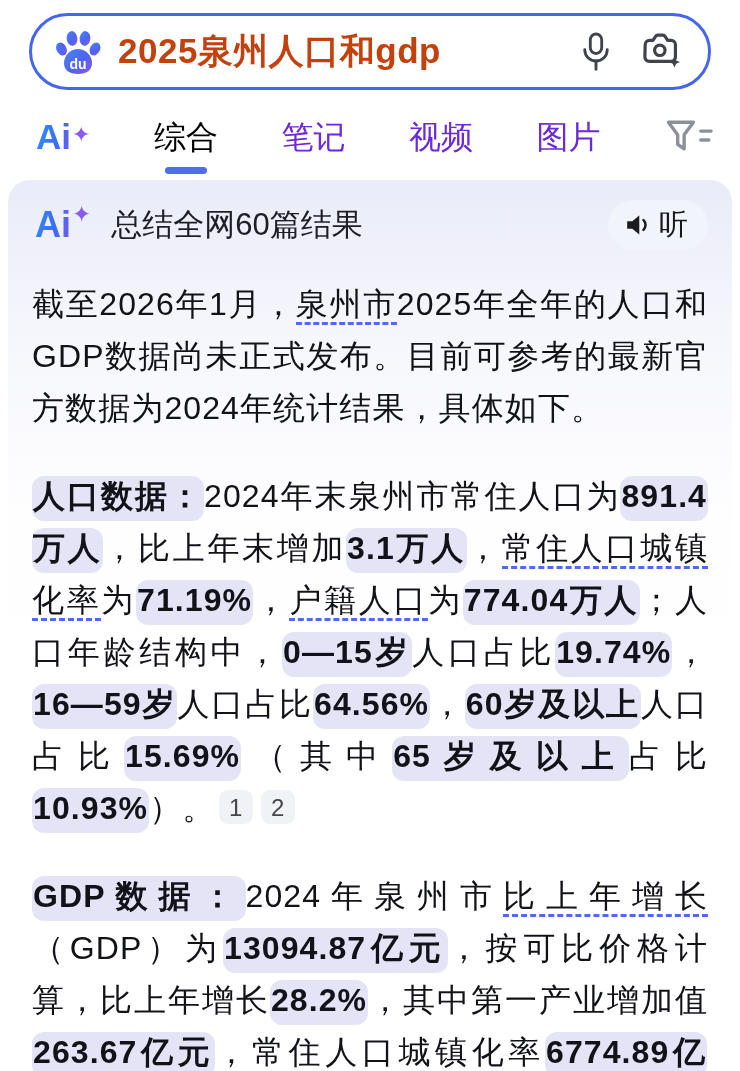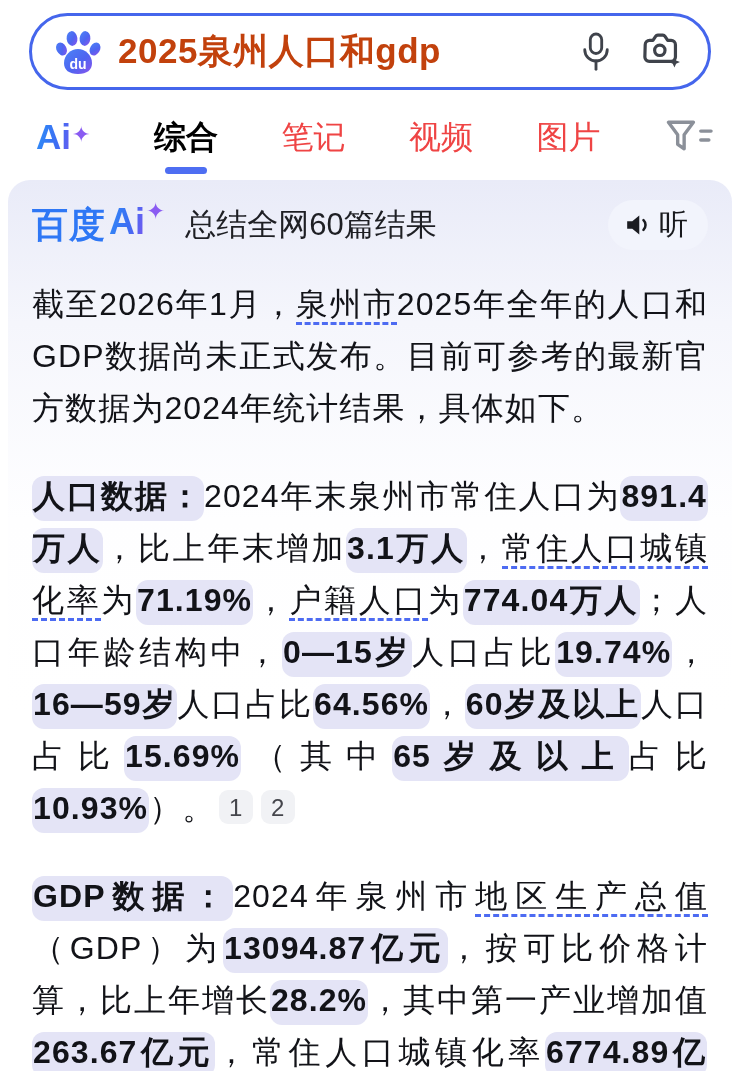--- a/index.html
+++ b/index.html
@@ -20,22 +20,22 @@
     color:#c2410c; letter-spacing:0.5px; white-space:nowrap; overflow:hidden;
   }
   .search-icons { display:flex; align-items:center; gap:26px; flex:0 0 auto; }
   .sicon { display:block; }
 
   
   .tab-row {
     display:flex; align-items:center; justify-content:space-between;
     padding:22px 26px 0 36px; height:72px;
   }
-  .tab { font-size:32px; color:#ef4444; position:relative; cursor:pointer; line-height:40px; }
-  .tab.active { color:#000; font-weight:700; }
+  .tab { font-size:32px; color:#6d28d9; position:relative; cursor:pointer; line-height:40px; }
+  .tab.active { color:#000; font-weight:400; }
   .tab.active::after {
     content:""; position:absolute; left:50%; transform:translateX(-50%);
     bottom:-17px; width:42px; height:7px; border-radius:4px; background:#4E6EF2;
   }
   .ai-tab { display:flex; align-items:flex-start; font-weight:700; font-size:35px; line-height:38px; }
   .ai-tab .ai-word {
     background:linear-gradient(100deg,#2F8BF7 10%,#3D6DF3 60%,#6A5BF0 100%);
     -webkit-background-clip:text; background-clip:text; color:transparent;
     font-style:normal;
   }
@@ -132,33 +132,32 @@
         <path d="M3 3 h17 l-6.3 8.4 v9.6 l-4.4-3 v-6.6 Z"></path>
         <line x1="25" y1="9" x2="32" y2="9"></line>
         <line x1="25" y1="15" x2="30.5" y2="15"></line>
       </svg>
     </div>
   </div>
 
   <div class="ai-card">
     <div class="card-head">
       <div class="brand">
-        <span class="brand-baidu">百度</span>
           <span class="brand-ai">Ai</span>
           <span class="brand-spark">✦</span>
       </div>
       <div class="summary-label">总结全网60篇结果</div>
       <button class="listen-btn">
         <svg width="28" height="26" viewBox="0 0 22 20">
           <path d="M2.5 7 h4 L12 2.5 v15 L6.5 13 h-4 Z" fill="#1B1C21"></path>
           <path d="M15.3 6.2 a5.3 5.3 0 0 1 0 7.6" fill="none" stroke="#1B1C21" stroke-width="2" stroke-linecap="round"></path>
         </svg>
         <span class="listen-label">听</span>
       </button>
     </div>
     <div class="summary-body" id="summary-body">
         <div class="para"><span>截至2026年1月，</span><span class="u">泉州市</span><span>2025年全年的人口和GDP数据尚未正式发布。目前可参考的最新官方数据为2024年统计结果，具体如下。</span></div>
         <div class="para"><span class="b hl">人口数据：</span><span>2024年末泉州市常住人口为</span><span class="b hl">891.4万人</span><span>，比上年末增加</span><span class="b hl">3.1万人</span><span>，</span><span class="u">常住人口城镇化率</span><span>为</span><span class="b hl">71.19%</span><span>，</span><span class="u">户籍人口</span><span>为</span><span class="b hl">774.04万人</span><span>；人口年龄结构中，</span><span class="b hl">0—15岁</span><span>人口占比</span><span class="b hl">19.74%</span><span>，</span><span class="b hl">16—59岁</span><span>人口占比</span><span class="b hl">64.56%</span><span>，</span><span class="b hl">60岁及以上</span><span>人口占比</span><span class="b hl">15.69%</span><span>（其中</span><span class="b hl">65岁及以上</span><span>占比</span><span class="b hl">10.93%</span><span>）。</span><span class="cite">1</span><span class="cite">2</span></div>
-        <div class="para"><span class="b hl">GDP数据：</span><span>2024年泉州市</span><span class="u">地区生产总值</span><span>（GDP）为</span><span class="b hl">13094.87亿元</span><span>，按可比价格计算，比上年增长</span><span class="b hl">28.2%</span><span>，其中第一产业增加值</span><span class="b hl">263.67亿元</span><span>，常住人口城镇化率</span><span class="b hl">6774.89亿元</span><span>，第三产业增加值</span></div>
+        <div class="para"><span class="b hl">GDP数据：</span><span>2024年泉州市</span><span class="u">比上年增长</span><span>（GDP）为</span><span class="b hl">13094.87亿元</span><span>，按可比价格计算，比上年增长</span><span class="b hl">28.2%</span><span>，其中第一产业增加值</span><span class="b hl">263.67亿元</span><span>，常住人口城镇化率</span><span class="b hl">6774.89亿元</span><span>，第三产业增加值</span></div>
       </div>
   </div>
 
 </div>
 
 </body></html>

